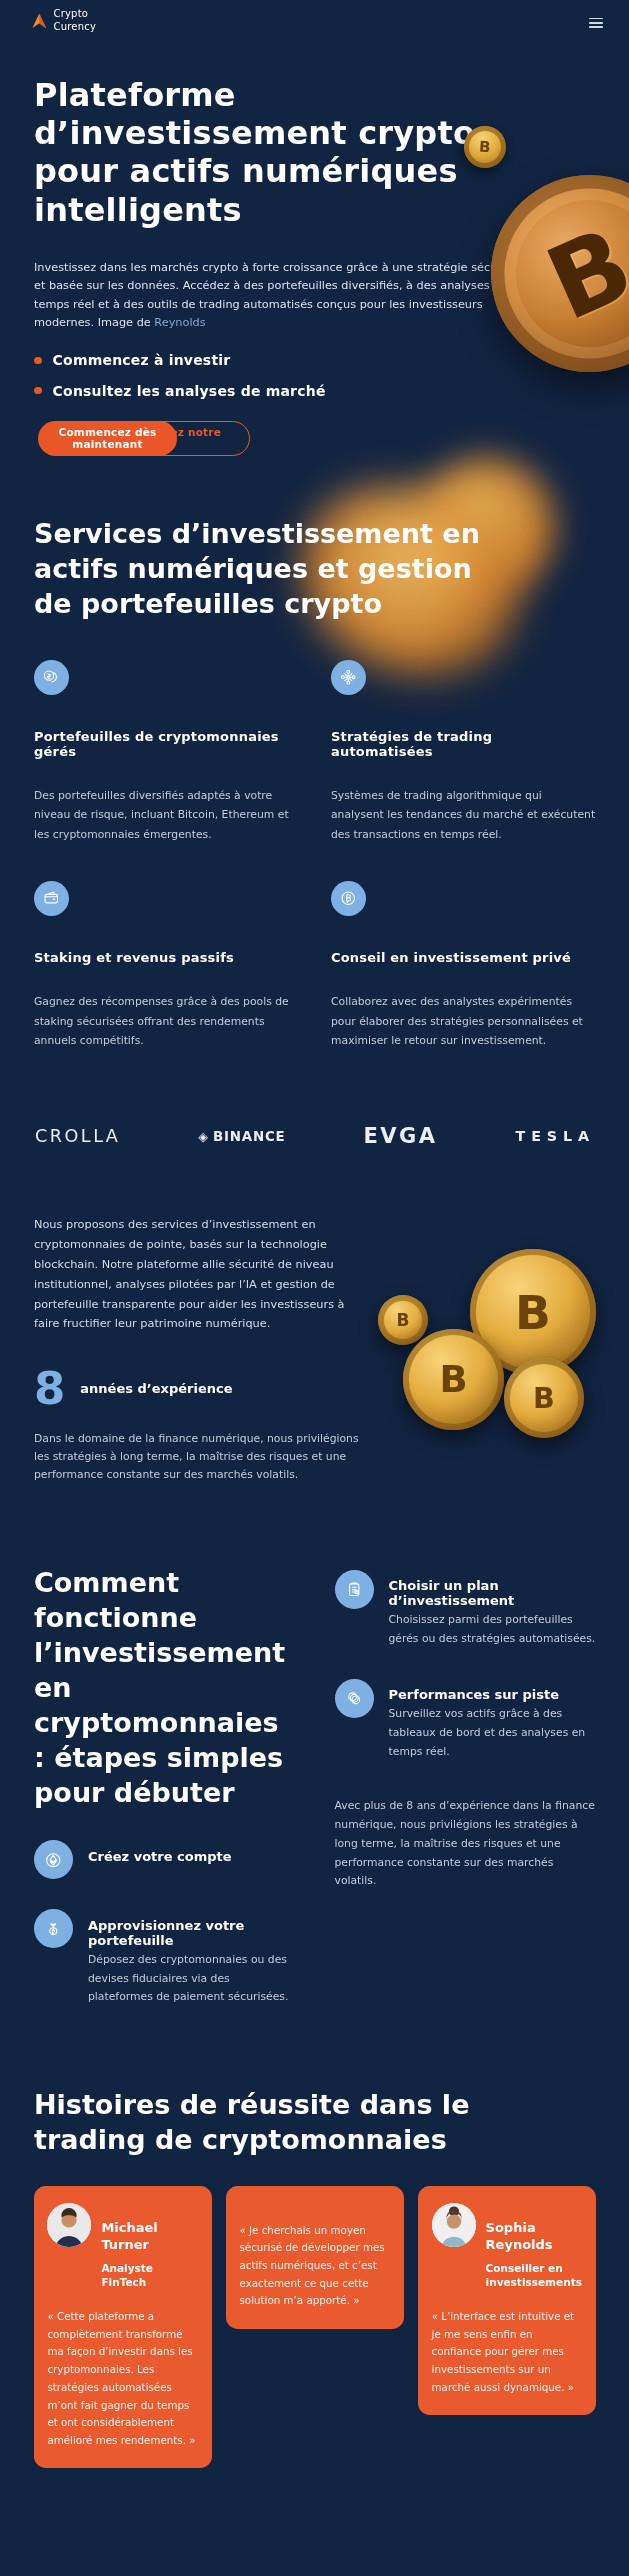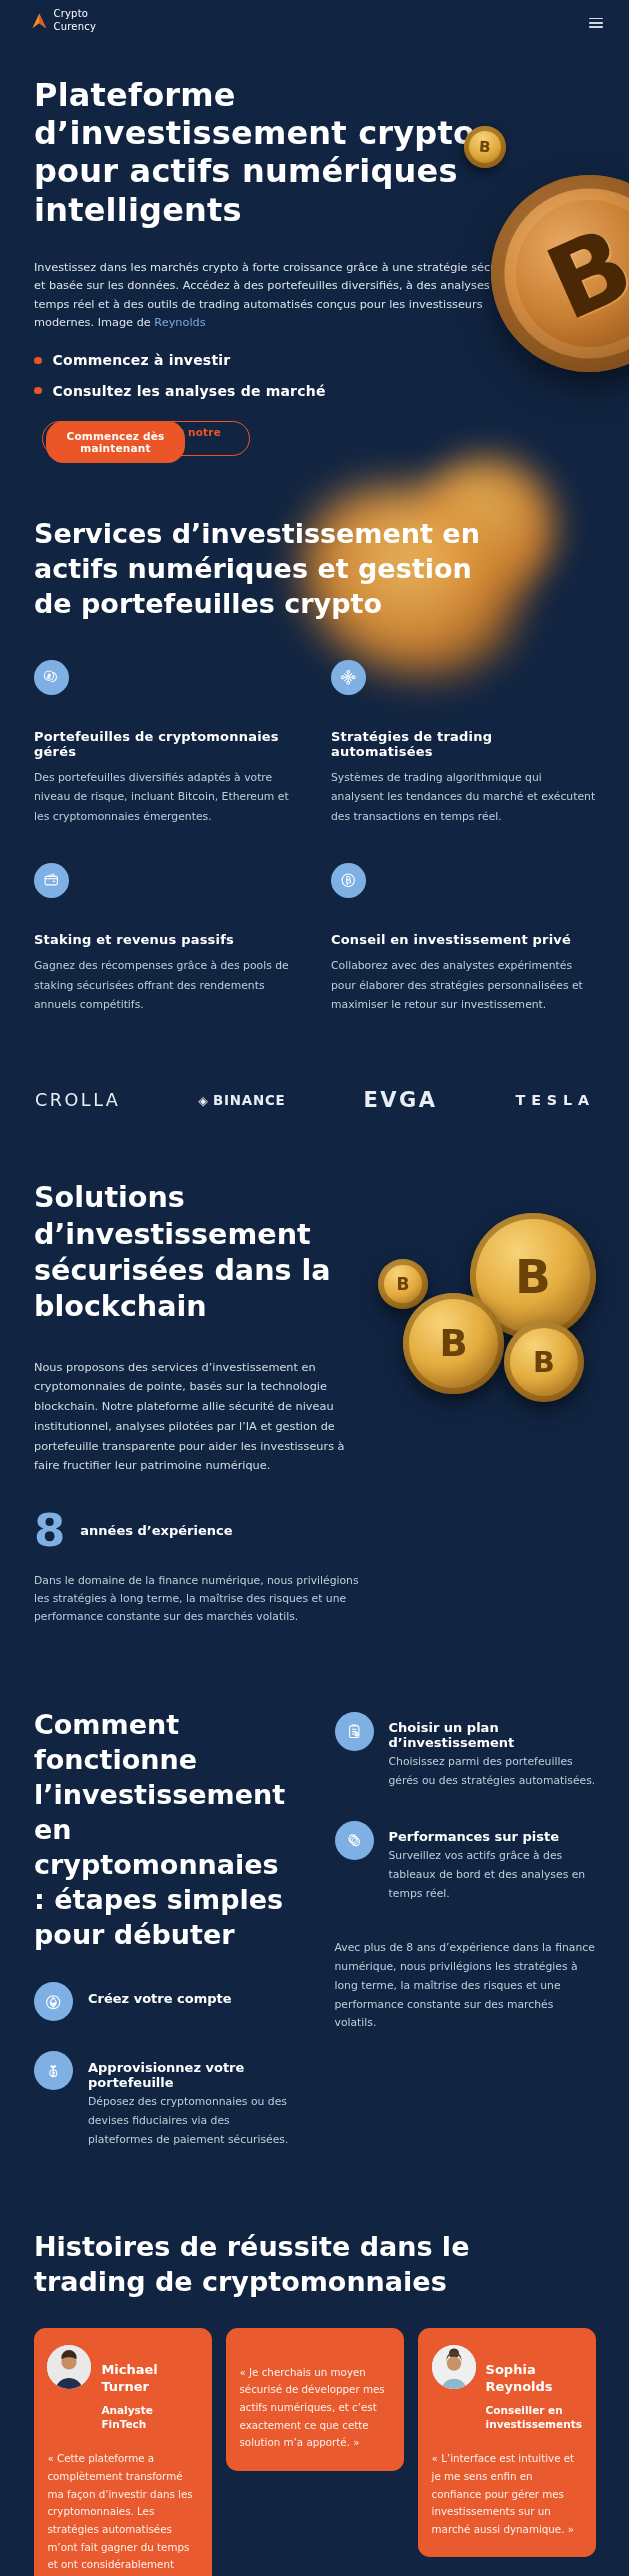--- a/index.html
+++ b/index.html
@@ -56,36 +56,36 @@
   .hero-bullets li { display:flex; align-items:center; gap:11px; margin-bottom:14.3px; font-size:14px; font-weight:bold; letter-spacing:0.2px; }
   .dot { width:7.6px; height:7.6px; border-radius:50%; background:#EB5628; flex:0 0 auto; }
   .btn-row { position:relative; height:35px; margin-top:22px; width:252px; }
   .btn { font-family:inherit; cursor:pointer; border-radius:17.6px; font-size:10.5px; font-weight:bold; letter-spacing:0.2px; }
   .btn-secondary {
     position:absolute; left:8.4px; top:0; width:208px; height:35px;
     background:transparent; border:1.3px solid #EB5628; color:#EB5628;
     padding-left:80px; text-align:left; z-index:1;
   }
   .btn-primary {
-    position:absolute; left:12px; top:0; width:139px; height:42px;
+    position:absolute; left:4px; top:0; width:139px; height:35px;
     background:#EB5628; border:none; color:#fff; z-index:2;
   }
 
   
   .services { margin-top:60px; padding:0 34px; }
   .services h2, .how h2, .testimonials h2 { font-size:27px; line-height:1.3; font-weight:bold; }
   .services h2 { max-width:470px; position:relative; z-index:2; }
   .svc-grid { margin-top:39px; display:grid; grid-template-columns:1fr 1fr; column-gap:32px; row-gap:37px; position:relative; z-index:2; }
   .icon-circle {
     width:35px; height:35px; border-radius:50%; background:#7FB0E4;
     display:flex; align-items:center; justify-content:center; flex:0 0 auto;
   }
   .icon-circle svg { width:18.5px; height:18.5px; stroke:#fff; fill:none; stroke-width:1.4; }
   .svc-card h3 { margin-top:34px; font-size:13px; font-weight:bold; letter-spacing:0.2px; }
-  .svc-card p { margin-top:9px; font-size:10.8px; line-height:1.8; color:#c2cddb; }
+  .svc-card p { margin-top:27px; font-size:10.8px; line-height:1.8; color:#c2cddb; }
 
   
   .partners { margin-top:74px; padding:0 35px; display:flex; justify-content:space-between; align-items:center; }
   .partner { color:#e9eef4; white-space:nowrap; }
   .partner-crolla { font-size:17.6px; font-weight:400; letter-spacing:2.5px; }
   .partner-binance { font-size:13.4px; font-weight:bold; letter-spacing:0.8px; display:flex; align-items:center; gap:4.2px; }
   .partner-binance .bn-icon { color:#e9eef4; font-size:12.6px; }
   .partner-evga { font-size:21px; font-weight:bold; letter-spacing:2.5px; }
   .partner-tesla { font-size:14.3px; font-weight:bold; letter-spacing:5.9px; }
 
@@ -250,21 +250,20 @@
     <span class="partner partner-tesla">TESLA</span>
   </section>
 
   <section class="solutions">
     <div class="sol-visual">
       <div class="gcoin g4">B</div>
       <div class="gcoin g1">B</div>
       <div class="gcoin g2">B</div>
       <div class="gcoin g3">B</div>
     </div>
-    <h2>Solutions d’investissement sécurisées dans la blockchain</h2>
     <p class="sol-desc">Nous proposons des services d’investissement en cryptomonnaies de pointe, basés sur la technologie blockchain. Notre plateforme allie sécurité de niveau institutionnel, analyses pilotées par l’IA et gestion de portefeuille transparente pour aider les investisseurs à faire fructifier leur patrimoine numérique.</p>
     <div class="stat8">
       <span class="num">8</span>
       <span class="lbl">années d’expérience</span>
     </div>
     <p class="sol-note">Dans le domaine de la finance numérique, nous privilégions les stratégies à long terme, la maîtrise des risques et une performance constante sur des marchés volatils.</p>
   </section>
 
   <section class="how">
     <div class="how-grid">

